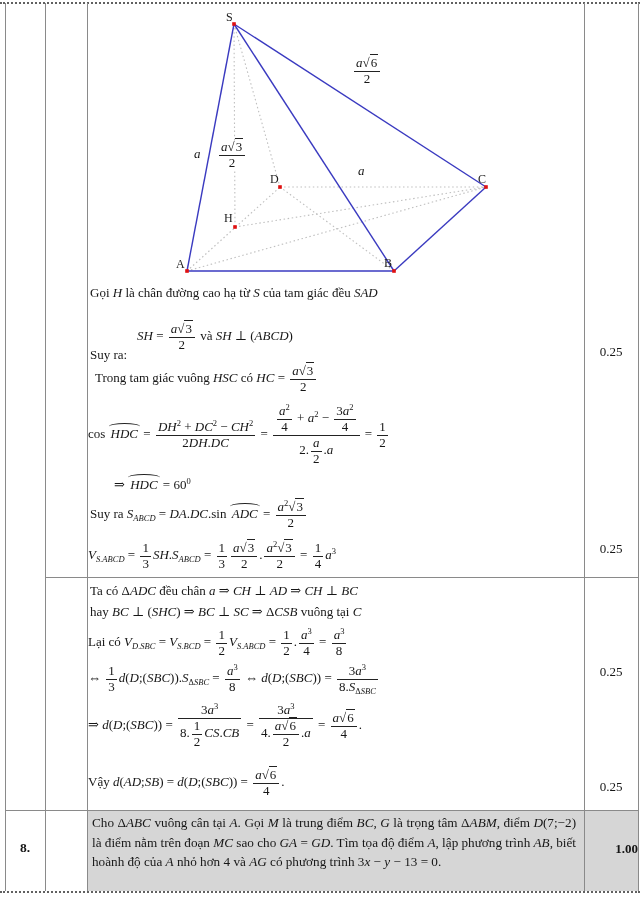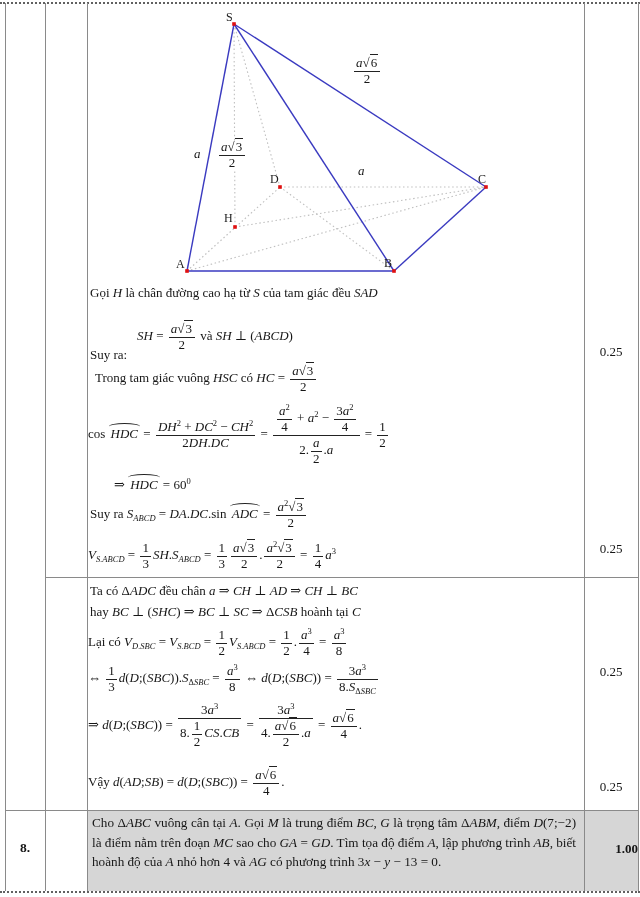--- a/index.html
+++ b/index.html
@@ -92,21 +92,21 @@
   <div class="mline" style="left:90px;top:285px;"><span>Gọi </span><span class="it">H</span><span> là chân đường cao hạ từ </span><span class="it">S</span><span> của tam giác đều </span><span class="it">SAD</span></div>
   <div class="mline" style="left:90px;top:303px;margin-top:44px;"><span>Suy ra:</span></div>
   <div class="mline" style="left:137px;top:322px;"><span class="it">SH</span><span> = </span><span class="frac"><span class="fnum"><span class="it">a</span><span class="sqrt"><span class="sgn">√</span><span class="rad"><span>3</span></span></span></span><span class="fden"><span>2</span></span></span><span> và </span><span class="it">SH</span><span> ⊥ (</span><span class="it">ABCD</span><span>)</span></div>
   <div class="mline" style="left:95px;top:364px;"><span>Trong tam giác vuông </span><span class="it">HSC</span><span> có </span><span class="it">HC</span><span> = </span><span class="frac"><span class="fnum"><span class="it">a</span><span class="sqrt"><span class="sgn">√</span><span class="rad"><span>3</span></span></span></span><span class="fden"><span>2</span></span></span></div>
   <div class="mline" style="left:88px;top:404px;"><span>cos </span><span class="hat"><span class="it">HDC</span></span><span> = </span><span class="frac"><span class="fnum"><span class="it">DH</span><sup><span>2</span></sup><span> + </span><span class="it">DC</span><sup><span>2</span></sup><span> − </span><span class="it">CH</span><sup><span>2</span></sup></span><span class="fden"><span>2</span><span class="it">DH</span><span>.</span><span class="it">DC</span></span></span><span> = </span><span class="frac"><span class="fnum"><span class="frac"><span class="fnum"><span class="it">a</span><sup><span>2</span></sup></span><span class="fden"><span>4</span></span></span><span> + </span><span class="it">a</span><sup><span>2</span></sup><span> − </span><span class="frac"><span class="fnum"><span>3</span><span class="it">a</span><sup><span>2</span></sup></span><span class="fden"><span>4</span></span></span></span><span class="fden"><span>2.</span><span class="frac"><span class="fnum"><span class="it">a</span></span><span class="fden"><span>2</span></span></span><span>.</span><span class="it">a</span></span></span><span> = </span><span class="frac"><span class="fnum"><span>1</span></span><span class="fden"><span>2</span></span></span></div>
   <div class="mline" style="left:90px;top:474px;margin-left:24px;"><span>⇒ </span><span class="hat"><span class="it">HDC</span></span><span> = 60</span><sup><span>0</span></sup></div>
   <div class="mline" style="left:90px;top:500px;"><span>Suy ra </span><span class="it">S</span><sub><span class="it">ABCD</span></sub><span> = </span><span class="it">DA</span><span>.</span><span class="it">DC</span><span>.sin </span><span class="hat"><span class="it">ADC</span></span><span> = </span><span class="frac"><span class="fnum"><span class="it">a</span><sup><span>2</span></sup><span class="sqrt"><span class="sgn">√</span><span class="rad"><span>3</span></span></span></span><span class="fden"><span>2</span></span></span></div>
   <div class="mline" style="left:88px;top:541px;"><span class="it">V</span><sub><span class="it">S.ABCD</span></sub><span> = </span><span class="frac"><span class="fnum"><span>1</span></span><span class="fden"><span>3</span></span></span><span class="it">SH</span><span>.</span><span class="it">S</span><sub><span class="it">ABCD</span></sub><span> = </span><span class="frac"><span class="fnum"><span>1</span></span><span class="fden"><span>3</span></span></span><span class="frac"><span class="fnum"><span class="it">a</span><span class="sqrt"><span class="sgn">√</span><span class="rad"><span>3</span></span></span></span><span class="fden"><span>2</span></span></span><span>.</span><span class="frac"><span class="fnum"><span class="it">a</span><sup><span>2</span></sup><span class="sqrt"><span class="sgn">√</span><span class="rad"><span>3</span></span></span></span><span class="fden"><span>2</span></span></span><span> = </span><span class="frac"><span class="fnum"><span>1</span></span><span class="fden"><span>4</span></span></span><span class="it">a</span><sup><span>3</span></sup></div>
 
   <div class="mline" style="left:90px;top:583px;"><span>Ta có Δ</span><span class="it">ADC</span><span> đều chân </span><span class="it">a</span><span> ⇒ </span><span class="it">CH</span><span> ⊥ </span><span class="it">AD</span><span> ⇒ </span><span class="it">CH</span><span> ⊥ </span><span class="it">BC</span></div>
-  <div class="mline" style="left:90px;top:604px;"><span>hay </span><span class="it">BC</span><span> ⊥ (</span><span class="it">SHC</span><span>) ⇒ </span><span class="it">BC</span><span> ⊥ </span><span class="it">SC</span><span> ⇒ Δ</span><span class="it">CSB</span><span> hoành tại </span><span class="it">C</span></div>
+  <div class="mline" style="left:90px;top:604px;"><span>hay </span><span class="it">BC</span><span> ⊥ (</span><span class="it">SHC</span><span>) ⇒ </span><span class="it">BC</span><span> ⊥ </span><span class="it">SC</span><span> ⇒ Δ</span><span class="it">CSB</span><span> vuông tại </span><span class="it">C</span></div>
   <div class="mline" style="left:88px;top:628px;"><span>Lại có </span><span class="it">V</span><sub><span class="it">D.SBC</span></sub><span> = </span><span class="it">V</span><sub><span class="it">S.BCD</span></sub><span> = </span><span class="frac"><span class="fnum"><span>1</span></span><span class="fden"><span>2</span></span></span><span class="it">V</span><sub><span class="it">S.ABCD</span></sub><span> = </span><span class="frac"><span class="fnum"><span>1</span></span><span class="fden"><span>2</span></span></span><span>.</span><span class="frac"><span class="fnum"><span class="it">a</span><sup><span>3</span></sup></span><span class="fden"><span>4</span></span></span><span> = </span><span class="frac"><span class="fnum"><span class="it">a</span><sup><span>3</span></sup></span><span class="fden"><span>8</span></span></span></div>
   <div class="mline" style="left:88px;top:664px;"><span>⇔ </span><span class="frac"><span class="fnum"><span>1</span></span><span class="fden"><span>3</span></span></span><span class="it">d</span><span>(</span><span class="it">D</span><span>;(</span><span class="it">SBC</span><span>)).</span><span class="it">S</span><sub><span>Δ</span><span class="it">SBC</span></sub><span> = </span><span class="frac"><span class="fnum"><span class="it">a</span><sup><span>3</span></sup></span><span class="fden"><span>8</span></span></span><span> ⇔ </span><span class="it">d</span><span>(</span><span class="it">D</span><span>;(</span><span class="it">SBC</span><span>)) = </span><span class="frac"><span class="fnum"><span>3</span><span class="it">a</span><sup><span>3</span></sup></span><span class="fden"><span>8.</span><span class="it">S</span><sub><span>Δ</span><span class="it">SBC</span></sub></span></span></div>
   <div class="mline" style="left:88px;top:703px;"><span>⇒ </span><span class="it">d</span><span>(</span><span class="it">D</span><span>;(</span><span class="it">SBC</span><span>)) = </span><span class="frac"><span class="fnum"><span>3</span><span class="it">a</span><sup><span>3</span></sup></span><span class="fden"><span>8.</span><span class="frac"><span class="fnum"><span>1</span></span><span class="fden"><span>2</span></span></span><span class="it">CS</span><span>.</span><span class="it">CB</span></span></span><span> = </span><span class="frac"><span class="fnum"><span>3</span><span class="it">a</span><sup><span>3</span></sup></span><span class="fden"><span>4.</span><span class="frac"><span class="fnum"><span class="it">a</span><span class="sqrt"><span class="sgn">√</span><span class="rad"><span>6</span></span></span></span><span class="fden"><span>2</span></span></span><span>.</span><span class="it">a</span></span></span><span> = </span><span class="frac"><span class="fnum"><span class="it">a</span><span class="sqrt"><span class="sgn">√</span><span class="rad"><span>6</span></span></span></span><span class="fden"><span>4</span></span></span><span>.</span></div>
   <div class="mline" style="left:88px;top:768px;"><span>Vậy </span><span class="it">d</span><span>(</span><span class="it">AD</span><span>;</span><span class="it">SB</span><span>) = </span><span class="it">d</span><span>(</span><span class="it">D</span><span>;(</span><span class="it">SBC</span><span>)) = </span><span class="frac"><span class="fnum"><span class="it">a</span><span class="sqrt"><span class="sgn">√</span><span class="rad"><span>6</span></span></span></span><span class="fden"><span>4</span></span></span><span>.</span></div>
 
   <div class="score" style="top:344px;">0.25</div>
   <div class="score" style="top:541px;">0.25</div>
   <div class="score" style="top:664px;">0.25</div>
   <div class="score" style="top:779px;">0.25</div>
   <div class="score total" style="top:841px;text-align:right;">1.00</div>

